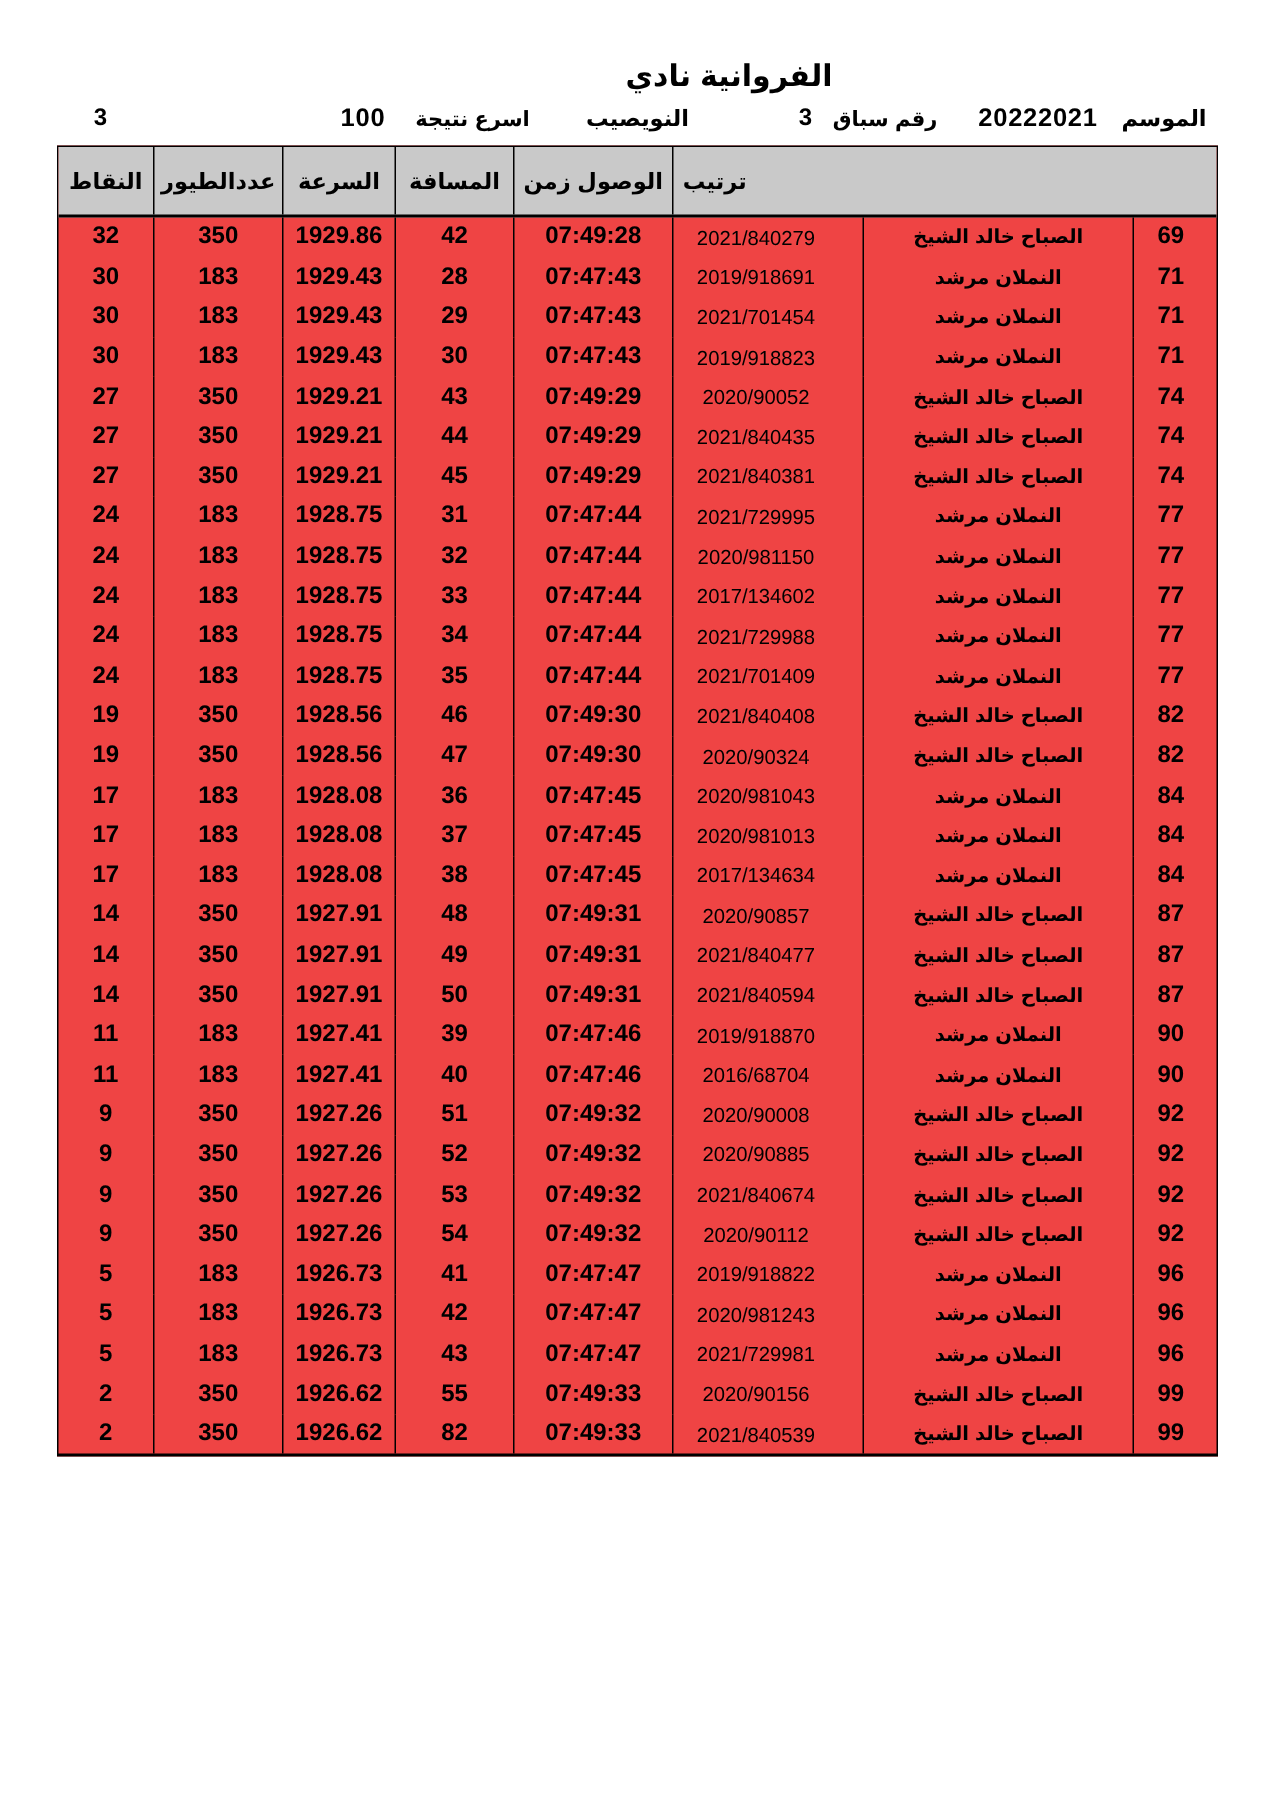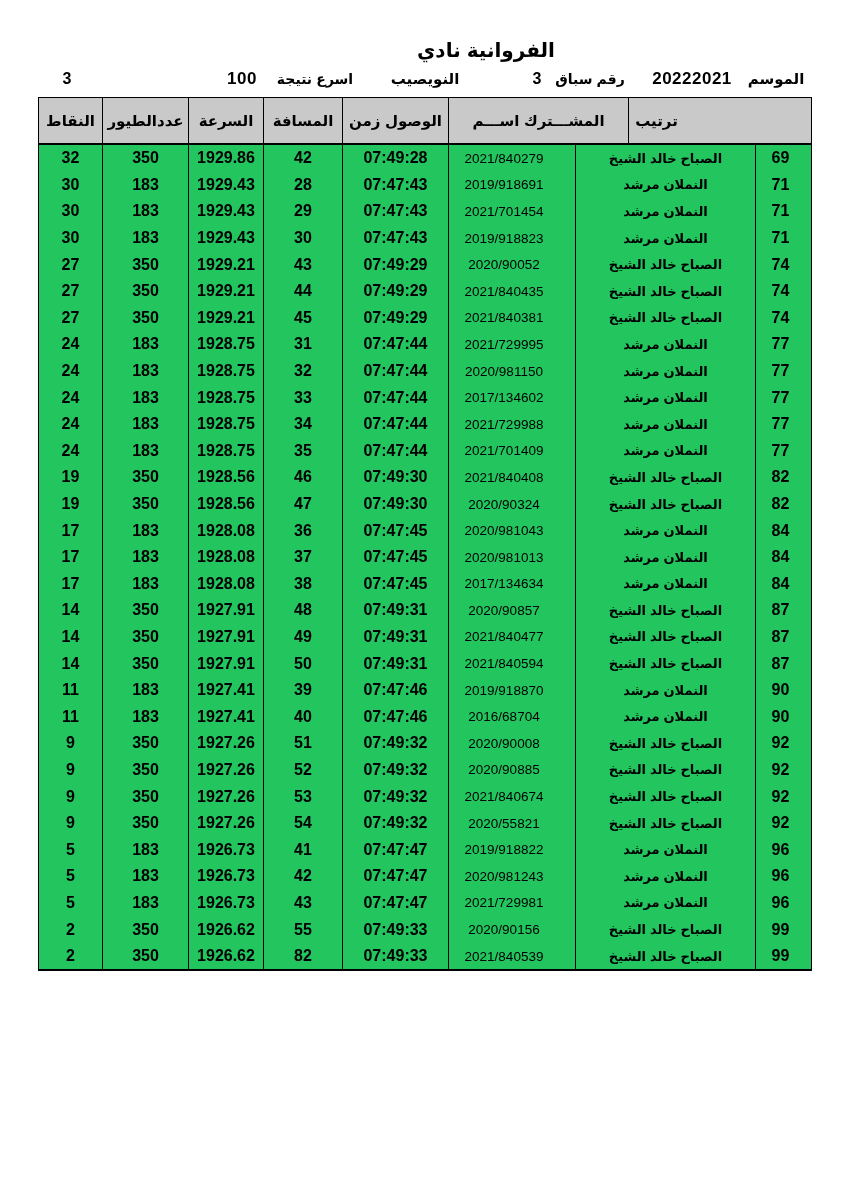--- a/index.html
+++ b/index.html
@@ -29,21 +29,21 @@
   .pos-result{left:315px;}
   .pos-location{left:425px;font-size:15px;}
   .pos-raceno{left:537px;}
   .pos-racelabel{left:590px;}
   .pos-season-val{left:692px;}
   .pos-season-label{left:776px;font-size:15px;}
 
   .results-table{
     position:absolute;left:38px;top:97px;width:772px;
     border:1px solid #000;border-bottom-width:2px;box-sizing:content-box;
-    background:#22c55e;
+    background:#ef4444;
   }
   .trow{display:flex;direction:ltr;}
   .thead{height:45px;background:#c9c9c9;border-bottom:2px solid #000;}
   .cell{
     box-sizing:border-box;border-right:1px solid #000;
     display:flex;align-items:center;justify-content:center;
     overflow:hidden;
   }
   .cell:last-child{border-right:none;}
   .c-points{width:64px;}
@@ -94,24 +94,20 @@
 <div class="results-table">
   <div class="trow thead">
     <div class="cell c-points">النقاط</div>
     <div class="cell c-birds">عددالطيور</div>
     <div class="cell c-speed">السرعة</div>
     <div class="cell c-distance">المسافة</div>
     <div class="cell c-time" data-words="">
         <span class="w">زمن</span>
         <span class="w">الوصول</span>
       </div>
-    <div class="cell c-name" data-words="">
-        <span class="w">اســـم</span>
-        <span class="w">المشـــترك</span>
-      </div>
     <div class="cell c-rank">ترتيب</div>
   </div>
 
   <div>
 
       <div class="trow drow">
         <div class="cell c-points">32</div>
         <div class="cell c-birds">350</div>
         <div class="cell c-speed">1929.86</div>
         <div class="cell c-distance">42</div>
@@ -471,21 +467,21 @@
         </div>
         <div class="cell c-rank">92</div>
       </div>
 
       <div class="trow drow">
         <div class="cell c-points">9</div>
         <div class="cell c-birds">350</div>
         <div class="cell c-speed">1927.26</div>
         <div class="cell c-distance">54</div>
         <div class="cell c-time">07:49:32</div>
-        <div class="cell c-ring">2020/55821</div>
+        <div class="cell c-ring">2020/90112</div>
         <div class="cell c-name" data-words="">
           <span class="w">الشيخ</span>
           <span class="w">خالد</span>
           <span class="w">الصباح</span>
         </div>
         <div class="cell c-rank">92</div>
       </div>
 
       <div class="trow drow">
         <div class="cell c-points">5</div>

